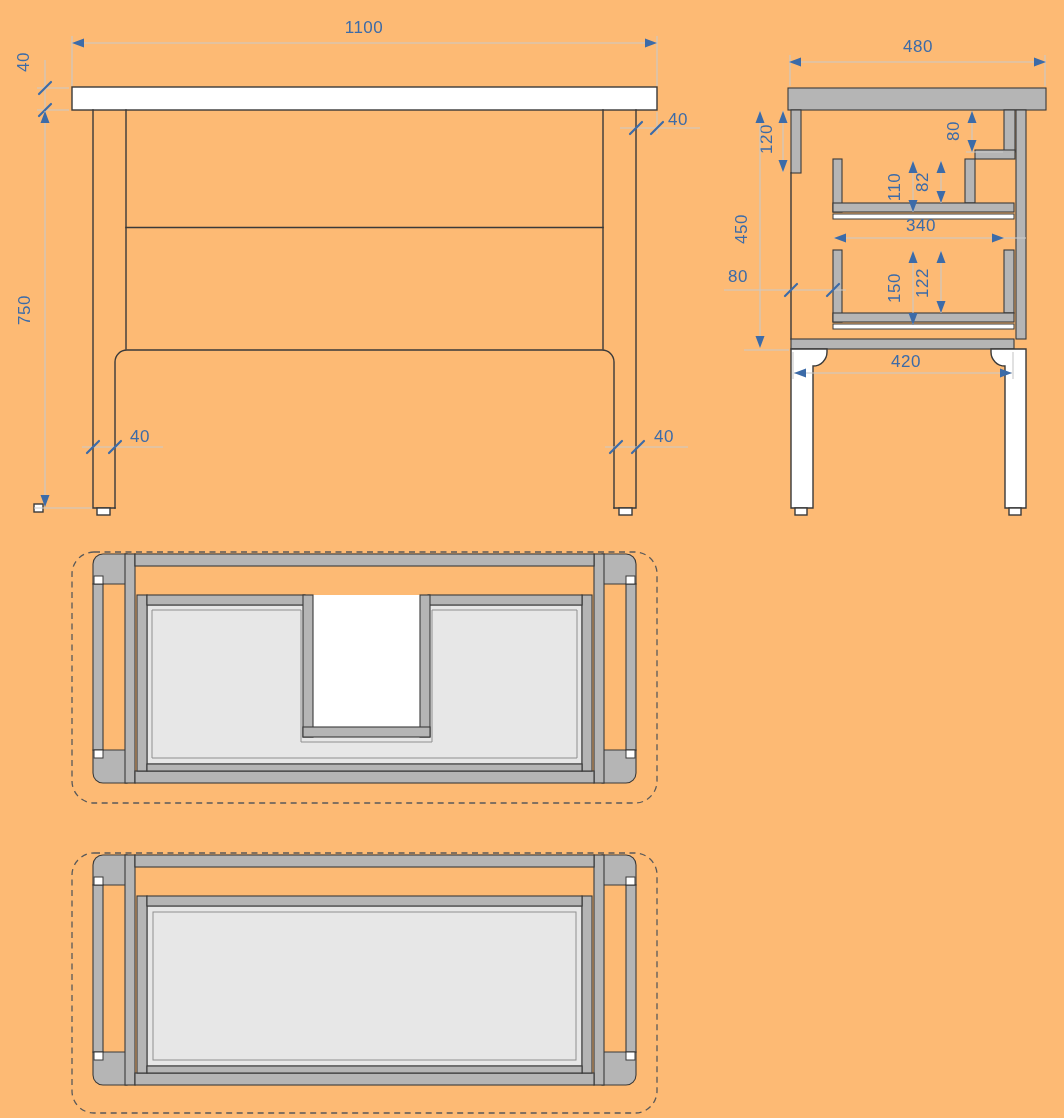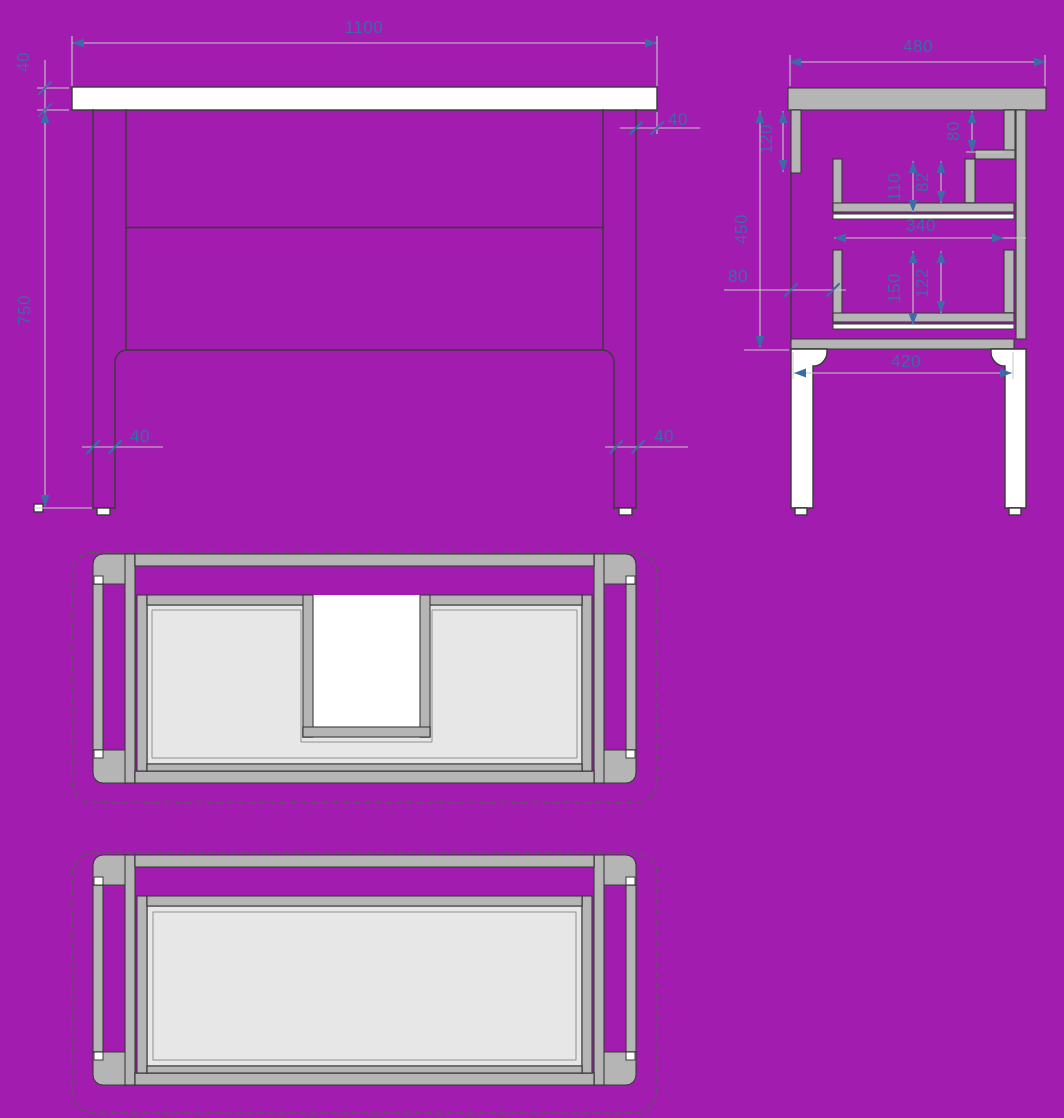--- a/index.html
+++ b/index.html
@@ -1,16 +1,16 @@
 <!DOCTYPE html>
 <html style="--dim: #3c6ba8; --panel: #b5b5b5; --drawer: #e7e7e7; --outline: #3a3a3a; --ext: #c9c9c9;"><head>
 <meta charset="utf-8">
 <style>
   html,body{margin:0;padding:0;background:#ffffff;}
-  #canvas{position:relative;width:1064px;height:1118px;background:#a21caf;overflow:hidden;}
+  #canvas{position:relative;width:1064px;height:1118px;background:#fdba74;overflow:hidden;}
   svg{position:absolute;left:0;top:0;}
   .outline{stroke:var(--outline);stroke-width:1.4;fill:none;stroke-linecap:square;}
   .whitepart{fill:#ffffff;stroke:var(--outline);stroke-width:1.4;}
   .solid{fill:var(--panel);stroke:var(--outline);stroke-width:1.1;}
   .lightfill{fill:var(--drawer);stroke:#777;stroke-width:1;}
   .runner{fill:#ffffff;stroke:var(--outline);stroke-width:1;}
   .ext{stroke:var(--ext);stroke-width:1.1;fill:none;}
   .arrow{fill:var(--dim);stroke:none;}
   .tick{stroke:var(--dim);stroke-width:2.2;stroke-linecap:round;}
   .thin{stroke:#8f8f8f;stroke-width:1;fill:none;}

